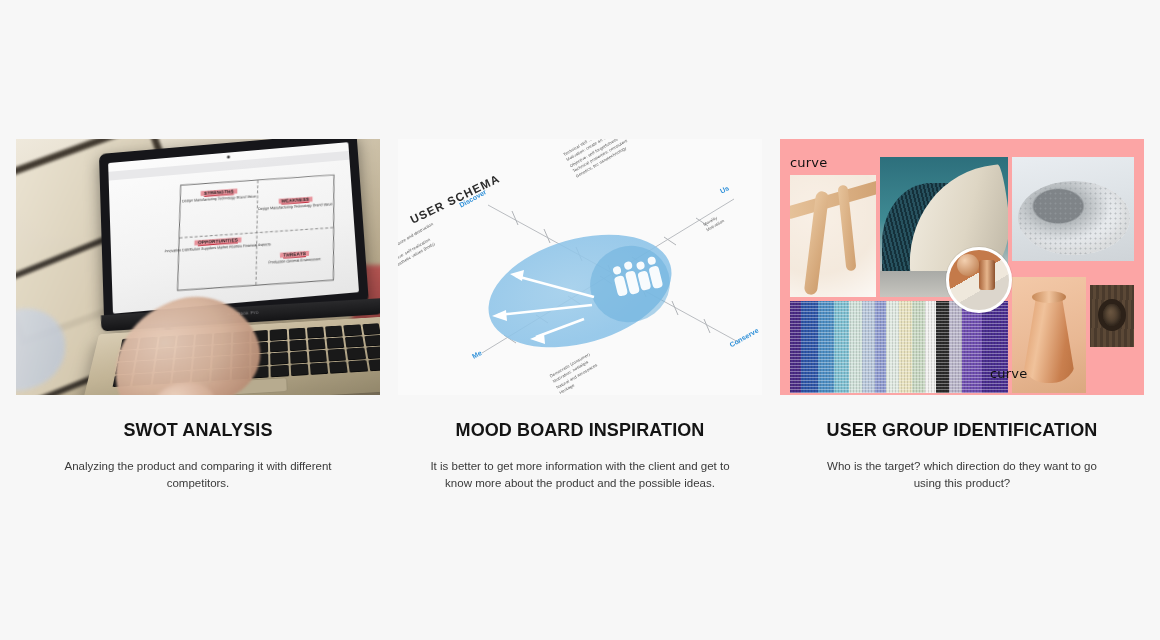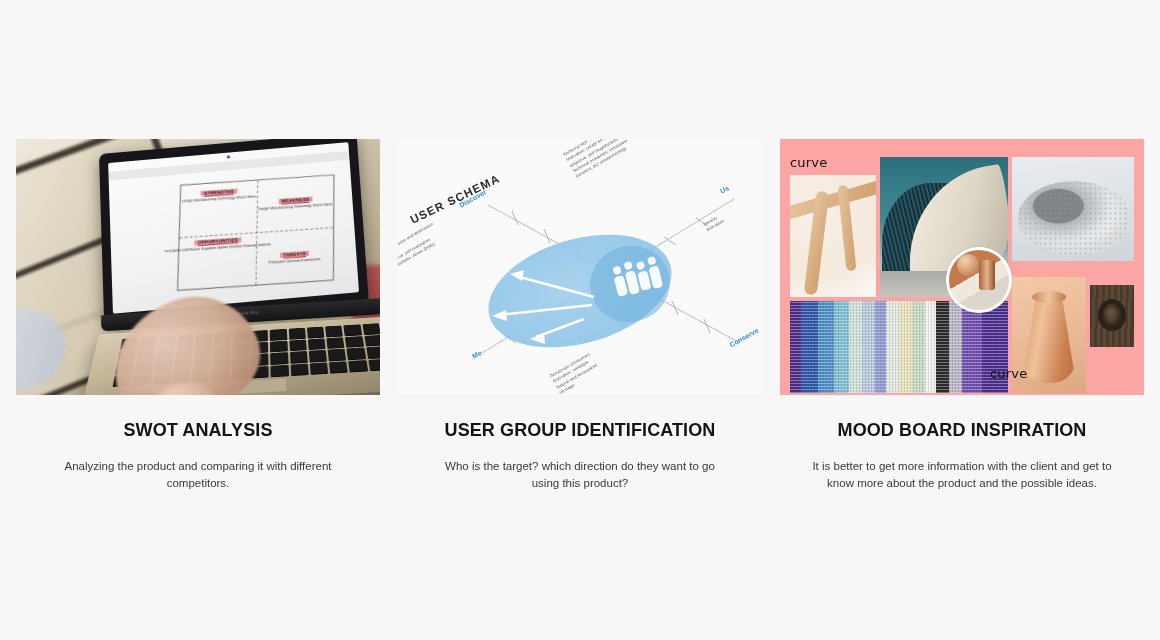--- a/index.html
+++ b/index.html
@@ -580,23 +580,23 @@
       </div>
     </div>
 
   </div>
 
   <div class="caps">
     <div class="cap c1">
       <h3>SWOT ANALYSIS</h3>
       <p>Analyzing the product and comparing it with different competitors.</p>
     </div>
+    <div class="cap c3">
+      <h3>MOOD BOARD INSPIRATION</h3>
+      <p>It is better to get more information with the client and get to know more about the product and the possible ideas.</p>
+    </div>
     <div class="cap c2">
       <h3>USER GROUP IDENTIFICATION</h3>
       <p>Who is the target? which direction do they want to go using this product?</p>
     </div>
-    <div class="cap c3">
-      <h3>MOOD BOARD INSPIRATION</h3>
-      <p>It is better to get more information with the client and get to know more about the product and the possible ideas.</p>
-    </div>
   </div>
 
 </div>
 
 </body></html>

